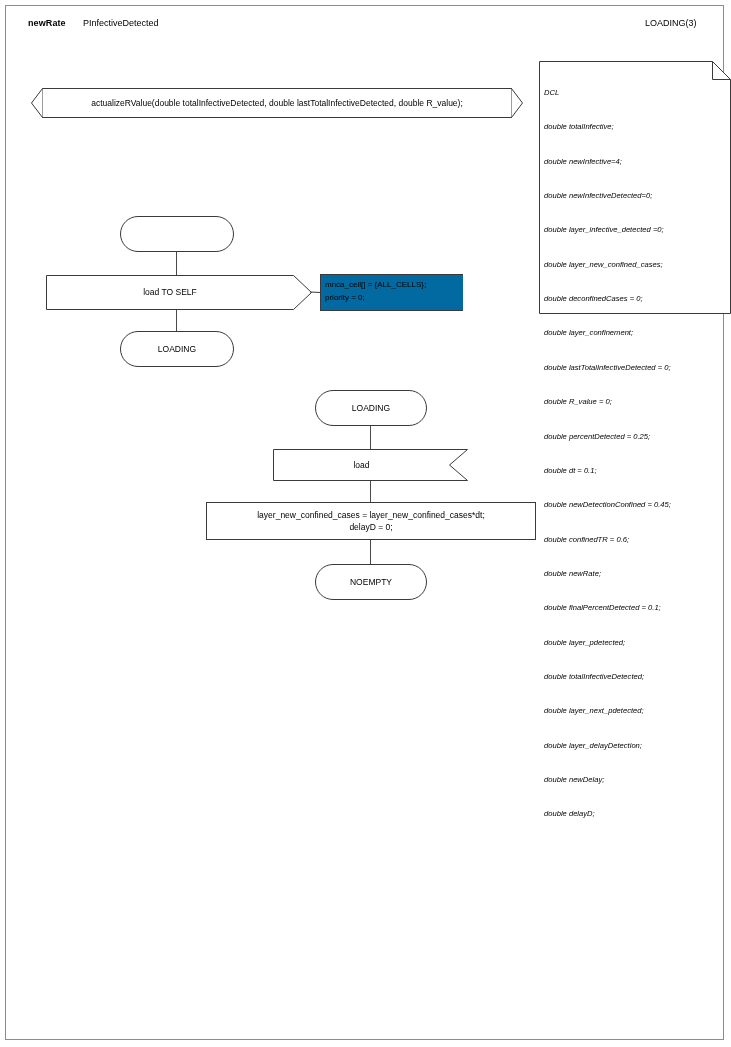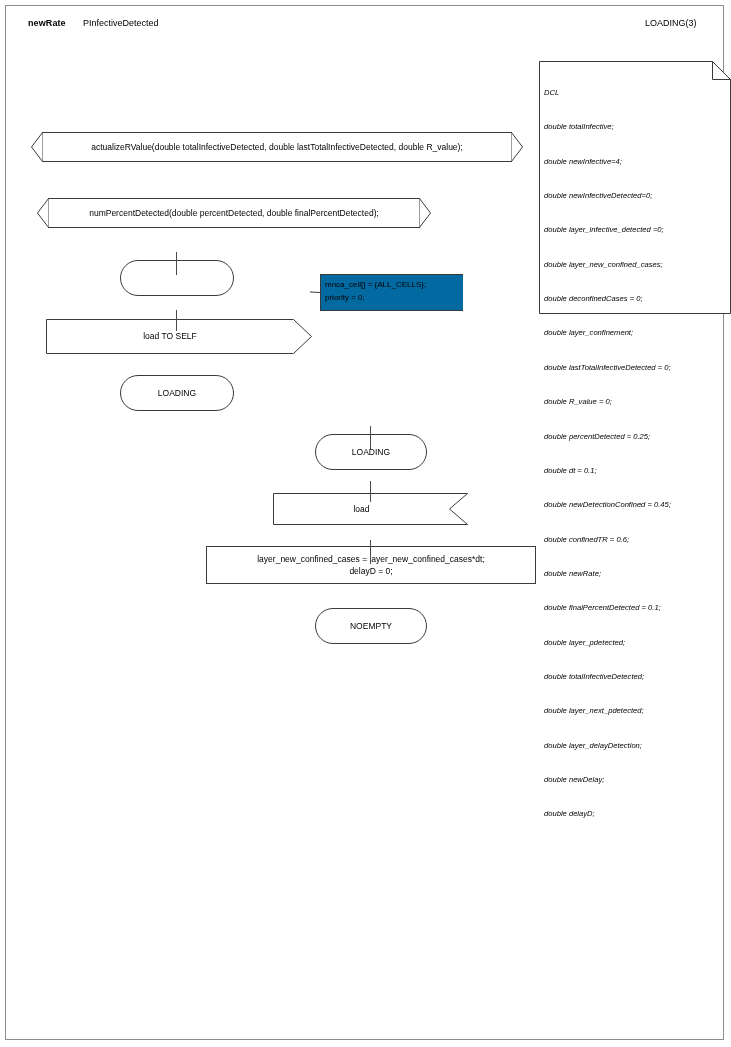--- a/index.html
+++ b/index.html
@@ -42,21 +42,20 @@
   #hdr-name {
     left: 83px; top: 18px;
   }
   #hdr-page {
     left: 645px; top: 18px;
   }
 
   
   .shape {
     position: absolute;
-    margin-top: 44px;
   }
   .shape svg {
     display: block;
     overflow: visible;
   }
   .shape .lbl {
     position: absolute;
     left: 0; top: 0;
     width: 100%; height: 100%;
     display: flex;
@@ -170,28 +169,20 @@
 
   <div class="shape proc" style="left:31px; top:88px; width:492px; height:30px;">
     <svg width="492" height="30" viewBox="0 0 492 30">
       <rect x="11.5" y="0.5" width="469" height="29" fill="#ffffff" stroke="#3a3a3a" stroke-width="1"></rect>
       <path d="M11.5,0.5 L0.5,15 L11.5,29.5" fill="#ffffff" stroke="#3a3a3a" stroke-width="1"></path>
       <path d="M480.5,0.5 L491.5,15 L480.5,29.5" fill="#ffffff" stroke="#3a3a3a" stroke-width="1"></path>
     </svg>
     <div class="lbl">actualizeRValue(double totalInfectiveDetected, double lastTotalInfectiveDetected, double R_value);</div>
   </div>
 
-  <div class="shape proc" style="left:37px; top:154px; width:394px; height:30px;">
-    <svg width="394" height="30" viewBox="0 0 394 30">
-      <rect x="11.5" y="0.5" width="371" height="29" fill="#ffffff" stroke="#3a3a3a" stroke-width="1"></rect>
-      <path d="M11.5,0.5 L0.5,15 L11.5,29.5" fill="#ffffff" stroke="#3a3a3a" stroke-width="1"></path>
-      <path d="M382.5,0.5 L393.5,15 L382.5,29.5" fill="#ffffff" stroke="#3a3a3a" stroke-width="1"></path>
-    </svg>
-    <div class="lbl">numPercentDetected(double percentDetected, double finalPercentDetected);</div>
-  </div>
 
   <div class="shape" style="left:120px; top:216px; width:114px; height:36px;">
     <svg width="114" height="36" viewBox="0 0 114 36">
       <rect x="0.5" y="0.5" width="113" height="35" rx="17.5" ry="17.5" fill="#ffffff" stroke="#3a3a3a" stroke-width="1"></rect>
     </svg>
     <div class="lbl"></div>
   </div>
 
   <div class="conn" style="left:176px; top:252px; height:23px;"></div>
 

